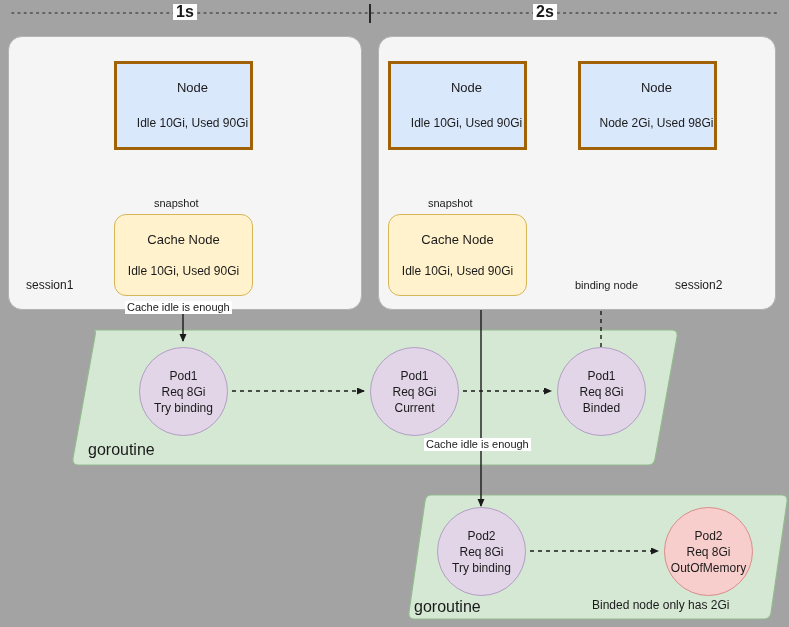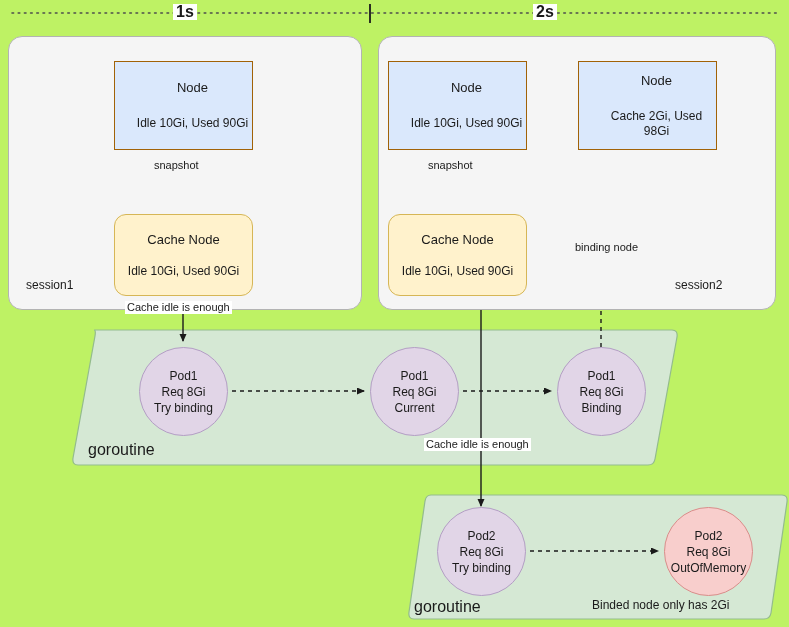--- a/index.html
+++ b/index.html
@@ -8,21 +8,21 @@
     background: #ffffff;
   }
   body {
     font-family: "Liberation Sans", sans-serif;
     -webkit-font-smoothing: antialiased;
   }
   #canvas {
     position: relative;
     width: 789px;
     height: 627px;
-    background: #bef264;
+    background: #a3a3a3;
     overflow: hidden;
   }
   svg.layer {
     position: absolute;
     left: 0;
     top: 0;
     width: 789px;
     height: 627px;
     pointer-events: none;
   }
@@ -61,21 +61,21 @@
     position: absolute;
     box-sizing: border-box;
     display: flex;
     flex-direction: column;
     align-items: center;
     justify-content: center;
     text-align: center;
   }
   .node-box.blue {
     background: #dae8fc;
-    border: 1px solid #a16207;
+    border: 3px solid #a16207;
     padding-left: 18px;
   }
   .node-box.yellow {
     background: #fff2cc;
     border: 1px solid #d6b656;
     border-radius: 12px;
     margin-top: 14px;
   }
   .node-title {
     font-size: 13px;
@@ -93,21 +93,21 @@
   
   .edge-label {
     position: absolute;
     font-size: 11px;
     color: #1a1a1a;
     background: #ffffff;
     padding: 0 2px;
     white-space: nowrap;
     line-height: 13px;
   }
-  .edge-label.on-grey { background: #f5f5f5; }
+  .edge-label.on-grey { background: #f5f5f5; margin-top: 38px; }
 
   
   .goroutine-label {
     position: absolute;
     font-size: 16px;
     color: #1a1a1a;
     white-space: nowrap;
   }
   .note-label {
     position: absolute;
@@ -205,21 +205,21 @@
 
   <div class="session" style="left:378px; top:36px; width:398px; height:274px;"></div>
 
   <div class="node-box blue" style="left:388px; top:61px; width:139px; height:89px;">
     <div class="node-title">Node</div>
     <div class="node-sub">Idle 10Gi, Used 90Gi</div>
   </div>
 
   <div class="node-box blue" style="left:578px; top:61px; width:139px; height:89px;">
     <div class="node-title">Node</div>
-    <div class="node-sub">Cache 2Gi, Used 98Gi</div>
+    <div class="node-sub">Node 2Gi, Used 98Gi</div>
   </div>
 
   <div class="edge-label on-grey" style="left:426px; top:159px;">snapshot</div>
 
   <div class="node-box yellow" style="left:388px; top:200px; width:139px; height:82px;">
     <div class="node-title">Cache Node</div>
     <div class="node-sub">Idle 10Gi, Used 90Gi</div>
   </div>
 
   <div class="edge-label on-grey" style="left:573px; top:241px;">binding node</div>
@@ -234,21 +234,21 @@
 
   <div class="pod purple" style="left:370px; top:347px; width:89px; height:89px;">
     <div class="pod-line">Pod1</div>
     <div class="pod-line">Req 8Gi</div>
     <div class="pod-line">Current</div>
   </div>
 
   <div class="pod purple" style="left:557px; top:347px; width:89px; height:89px;">
     <div class="pod-line">Pod1</div>
     <div class="pod-line">Req 8Gi</div>
-    <div class="pod-line">Binding</div>
+    <div class="pod-line">Binded</div>
   </div>
 
   <div class="goroutine-label" style="left:88px; top:441px;">goroutine</div>
 
   <div class="edge-label" style="left:424px; top:438px;">Cache idle is enough</div>
 
   <div class="pod purple" style="left:437px; top:507px; width:89px; height:89px;">
     <div class="pod-line">Pod2</div>
     <div class="pod-line">Req 8Gi</div>
     <div class="pod-line">Try binding</div>

